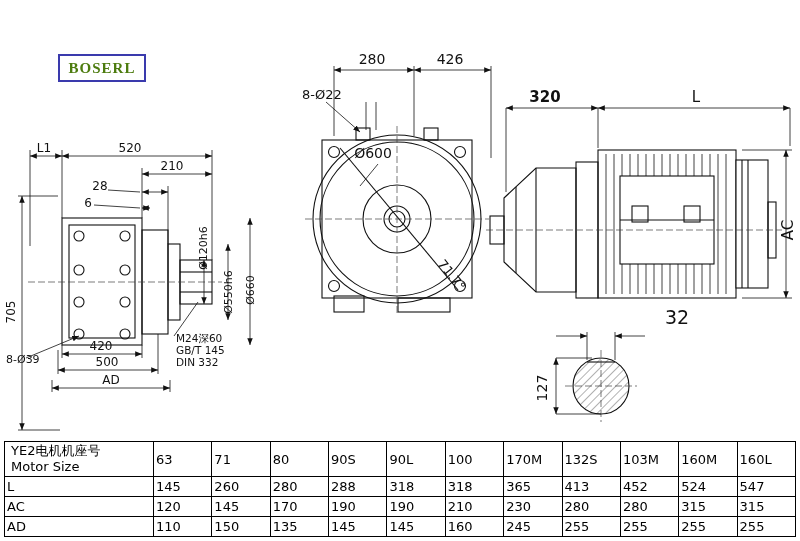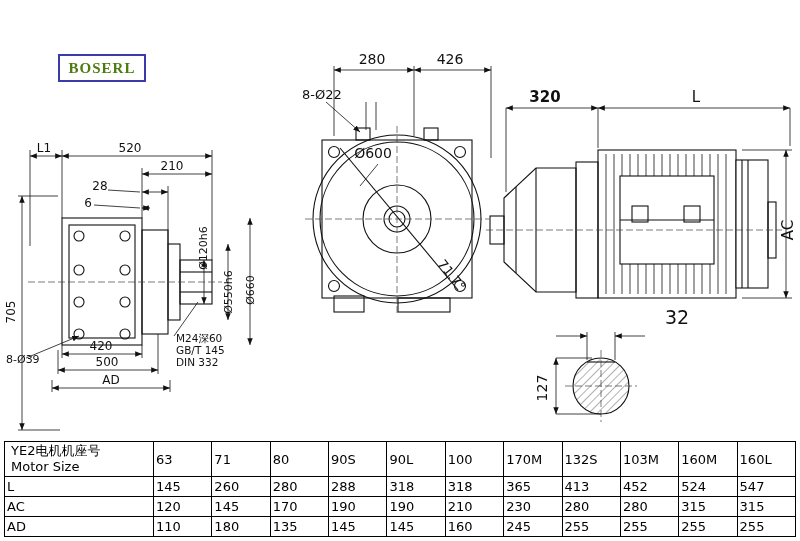--- a/index.html
+++ b/index.html
@@ -261,21 +261,21 @@
           <td>210</td>
           <td>230</td>
           <td>280</td>
           <td>280</td>
           <td>315</td>
           <td>315</td>
         </tr>
         <tr>
           <th>AD</th>
           <td>110</td>
-          <td>180</td>
+          <td>150</td>
           <td>135</td>
           <td>145</td>
           <td>145</td>
           <td>160</td>
           <td>245</td>
           <td>255</td>
           <td>255</td>
           <td>255</td>
           <td>255</td>
         </tr>

